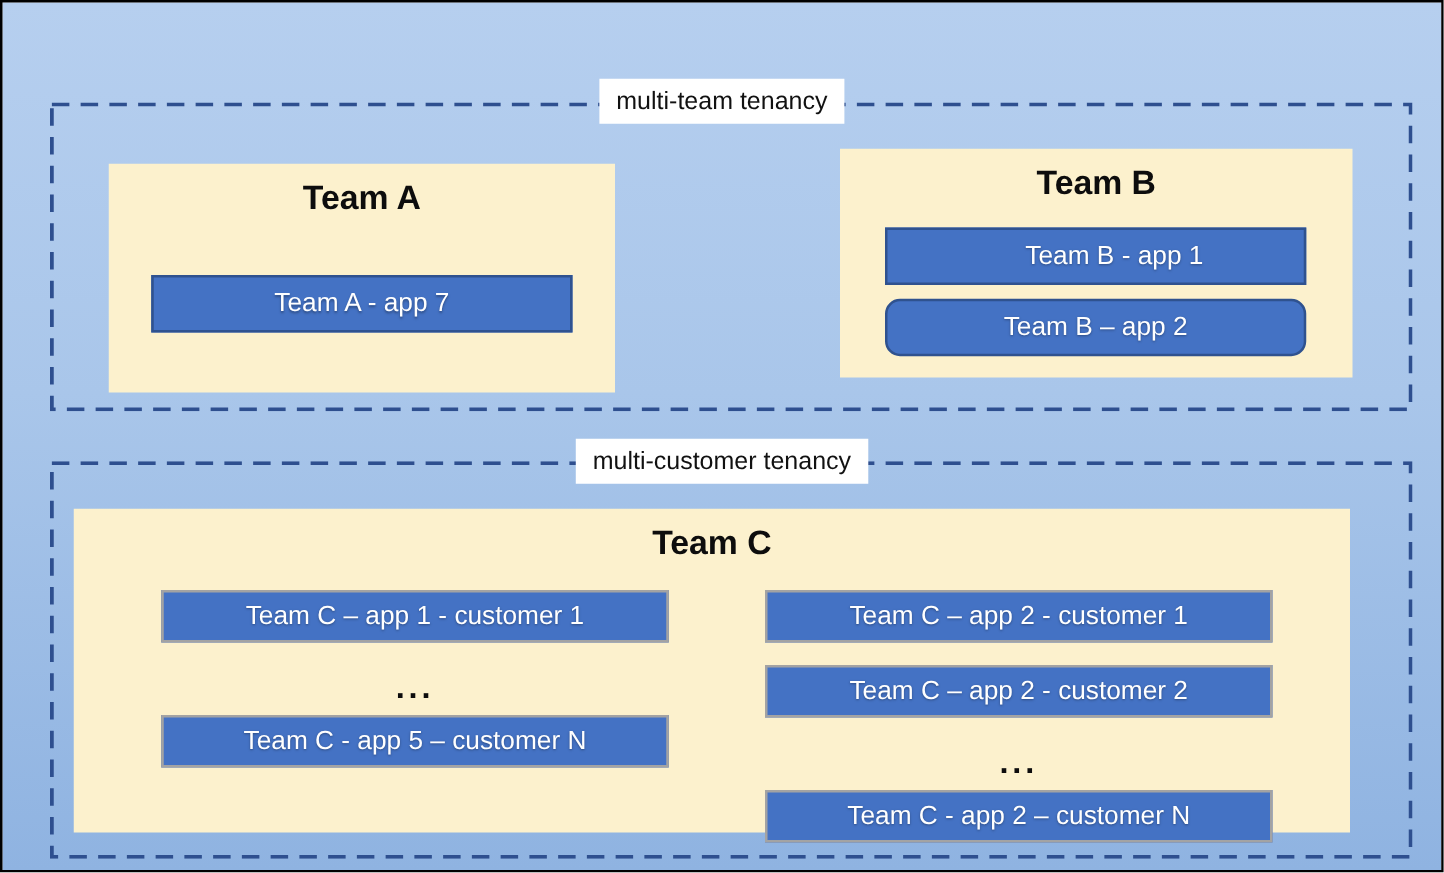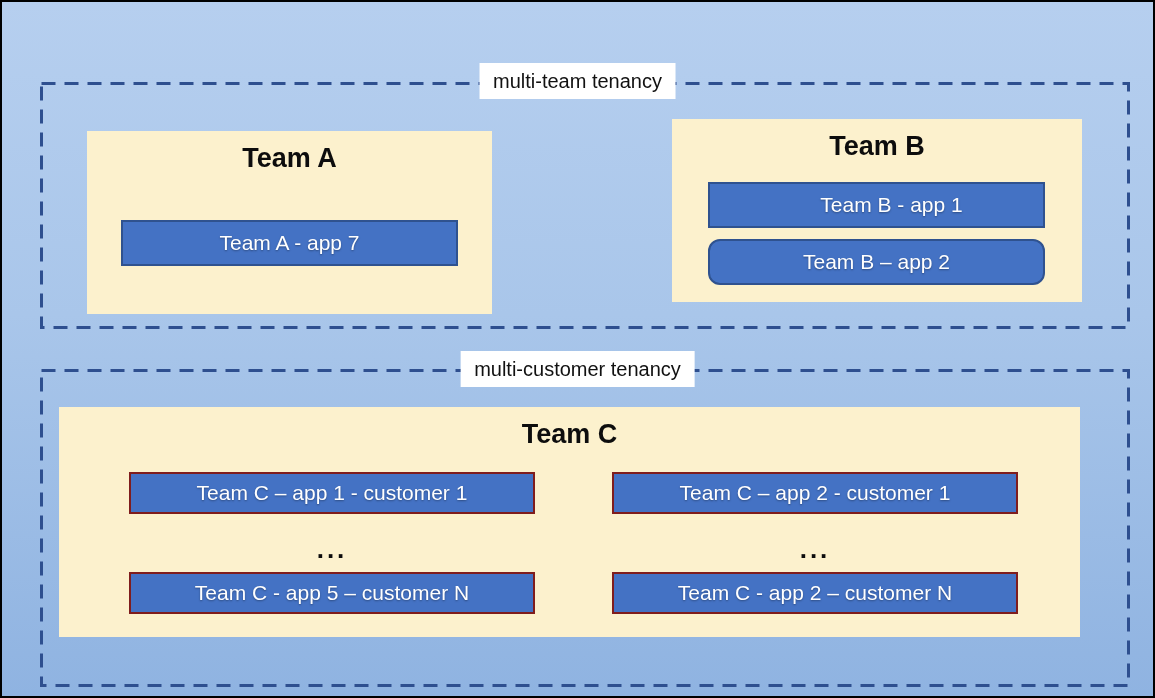--- a/index.html
+++ b/index.html
@@ -42,21 +42,21 @@
   #multi-team-label { top: 61px; }
   #multi-customer-label { top: 349px; }
   .team-box {
     position: absolute;
     background: #FCF1CD;
     box-sizing: border-box;
     z-index: 2;
   }
   #team-a { left: 85px;  top: 117px; width: 405px;  height: 183px; margin-top: 12px; }
   #team-b { left: 660px; top: 117px; width: 410px;  height: 183px; margin-left: 10px; }
-  #team-c { left: 57px;  top: 405px; width: 1021px; height: 230px; text-decoration: underline; }
+  #team-c { left: 57px;  top: 405px; width: 1021px; height: 259px; text-decoration: underline; }
   .team-title {
     position: absolute;
     left: 0; right: 0;
     top: 12px;
     text-align: center;
     font-size: 27px;
     font-weight: bold;
     color: #0d0d0d;
   }
   .app-box {
@@ -74,21 +74,21 @@
   }
   #team-a-app1 { left: 34px; top: 89px;  width: 337px; height: 46px; }
   #team-b-app1 { left: 36px; top: 63px;  width: 337px; height: 46px; padding-left: 30px; }
   #team-b-app2 { left: 36px; top: 120px; width: 337px; height: 46px; border-radius: 12px; }
   .team-c-col { position: absolute; top: 65px; width: 406px; }
   #team-c-col1 { left: 70px; }
   #team-c-col2 { left: 553px; }
   .app-row {
     position: relative;
     background: #4472C4;
-    border: 2px solid #7f1d1d;
+    border: 2px solid #a3a3a3;
     box-sizing: border-box;
     color: #ffffff;
     display: flex;
     align-items: center;
     justify-content: center;
     font-size: 21px;
     height: 42px;
     margin-bottom: 18px;
     white-space: nowrap;
     text-shadow: 0 1px 2px rgba(0,0,0,0.35);
@@ -139,18 +139,19 @@
     <div class="team-title">Team C</div>
 
     <div class="team-c-col" id="team-c-col1">
       <div class="app-row">Team C – app 1 - customer 1</div>
       <div class="ellipsis-row">...</div>
       <div class="app-row">Team C - app 5 – customer N</div>
     </div>
 
     <div class="team-c-col" id="team-c-col2">
       <div class="app-row">Team C – app 2 - customer 1</div>
+      <div class="app-row">Team C – app 2 - customer 2</div>
       <div class="ellipsis-row">...</div>
       <div class="app-row">Team C - app 2 – customer N</div>
     </div>
   </div>
 
 </div>
 
 </body></html>

